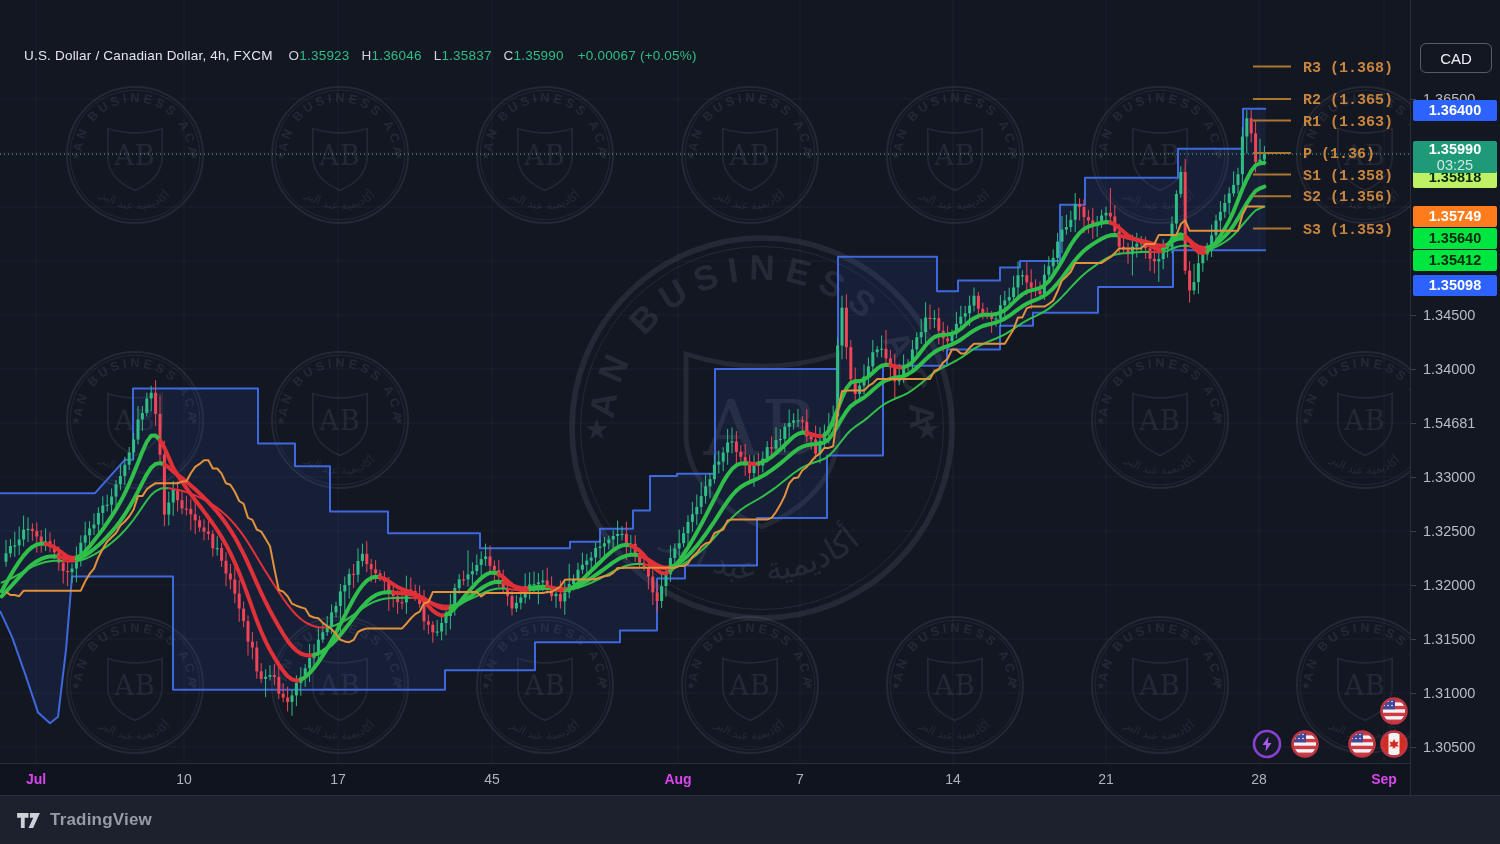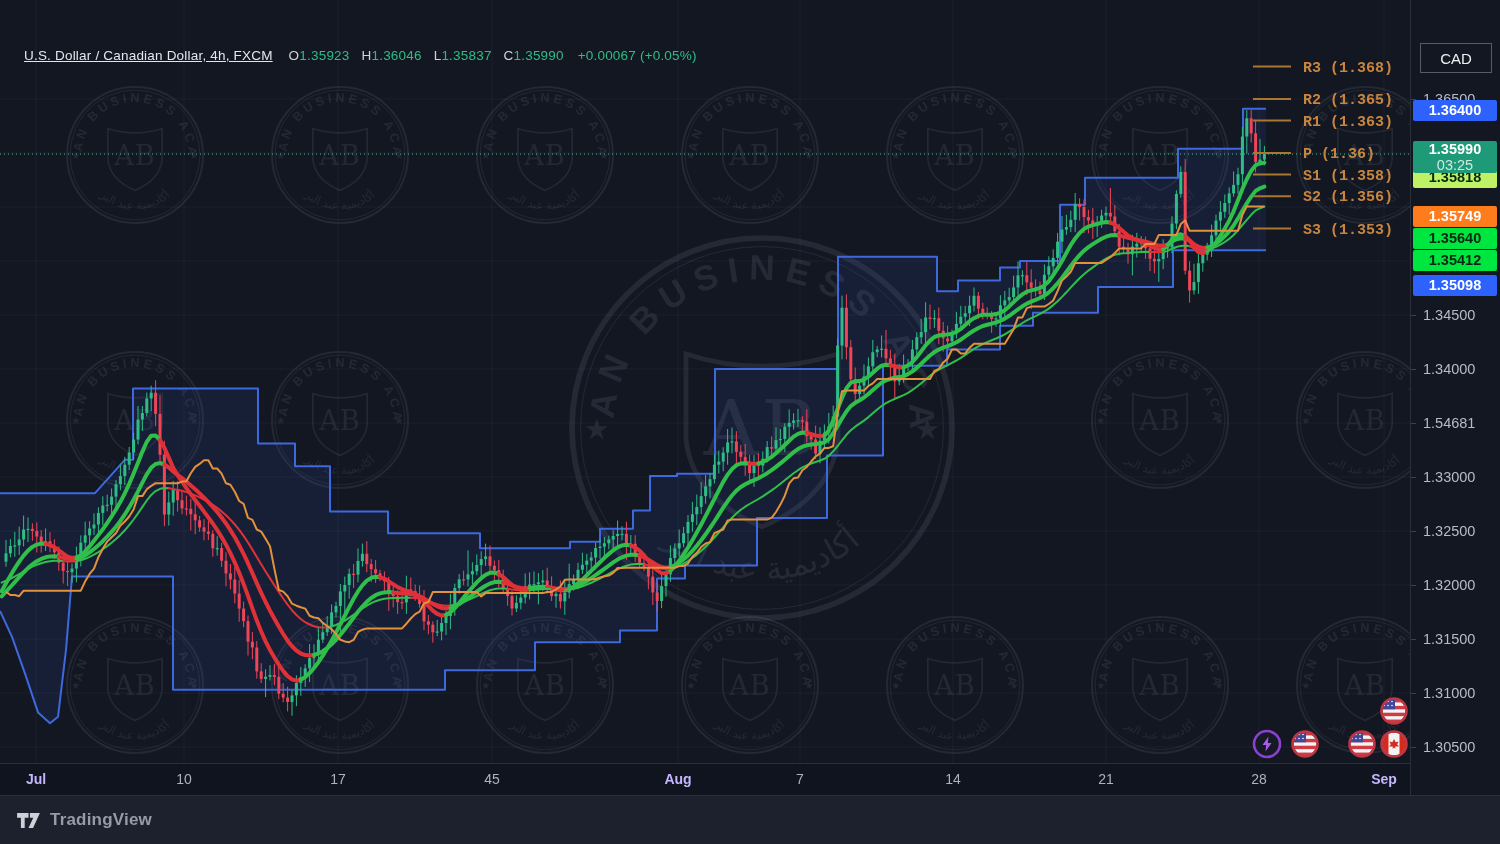--- a/index.html
+++ b/index.html
@@ -1,36 +1,36 @@
 <!DOCTYPE html>
 <html><head>
 <meta charset="utf-8">
 <style>
   html,body{margin:0;padding:0;background:#0c0f17;}
   .app{position:relative;width:1500px;height:844px;background:#131722;overflow:hidden;
        font-family:"Liberation Sans",sans-serif;-webkit-font-smoothing:antialiased;}
   .plot{position:absolute;left:0;top:0;width:1410px;height:763px;}
   #chart{display:block;}
   .header{position:absolute;left:24px;top:48px;font-size:13.5px;color:#dde1e9;white-space:nowrap;letter-spacing:.2px;}
-  .header .sym{color:#e3e6ec;text-decoration:underline;}
+  .header .sym{color:#e3e6ec;}
   .header .k{color:#cfd3db;margin-left:12px;}
   .header .v{color:#2ebd85;}
   .header .chg{margin-left:10px;color:#2ebd85;}
   .price-axis{position:absolute;left:1410px;top:0;width:90px;height:795px;background:#131722;border-left:1px solid #2a2e39;box-sizing:border-box;}
   .cad{position:absolute;top:43px;left:9px;width:72px;height:30px;background:rgba(19,23,34,.85);
-       border:1px solid #565b66;border-radius:0;color:#eef0f4;font-size:15px;font-family:"Liberation Sans",sans-serif;}
+       border:1px solid #565b66;border-radius:6px;color:#eef0f4;font-size:15px;font-family:"Liberation Sans",sans-serif;}
   .ptick{position:absolute;left:12px;font-size:14.5px;color:#b7bbc5;transform:translateY(-50%);}
   .ptickmark{position:absolute;left:0;width:5px;height:1px;background:#3a4050;}
   .plabel{position:absolute;left:2px;width:84px;border-radius:2px;text-align:center;font-size:14.5px;
           height:21px;line-height:21px;font-weight:600;}
   .pcurrent{position:absolute;left:2px;width:84px;border-radius:2px;text-align:center;font-size:14.5px;font-weight:600;}
   .pcurrent .cd{font-weight:400;color:rgba(255,255,255,.78);}
   .time-axis{position:absolute;left:0;top:763px;width:1410px;height:32px;background:#10141e;border-top:1px solid #2a2e39;box-sizing:border-box;}
   .ttick{position:absolute;top:7px;transform:translateX(-50%);font-size:14px;color:#aeb2bc;}
-  .ttick.bold{font-weight:bold;color:#c4b5fd;}
+  .ttick.bold{font-weight:bold;color:#d946ef;}
   .toolbar{position:absolute;left:0;top:795px;width:1500px;height:49px;background:#1d212d;border-top:1px solid #2a2e39;
            display:flex;align-items:center;padding-left:16px;box-sizing:border-box;}
   .tvtext{color:#969ba6;font-size:17px;font-weight:bold;margin-left:9px;letter-spacing:.2px;}
 </style>
 </head>
 <body>
 
 <div class="app">
   <div class="plot">
     <svg id="chart" width="1410" height="763" viewBox="0 0 1410 763">

